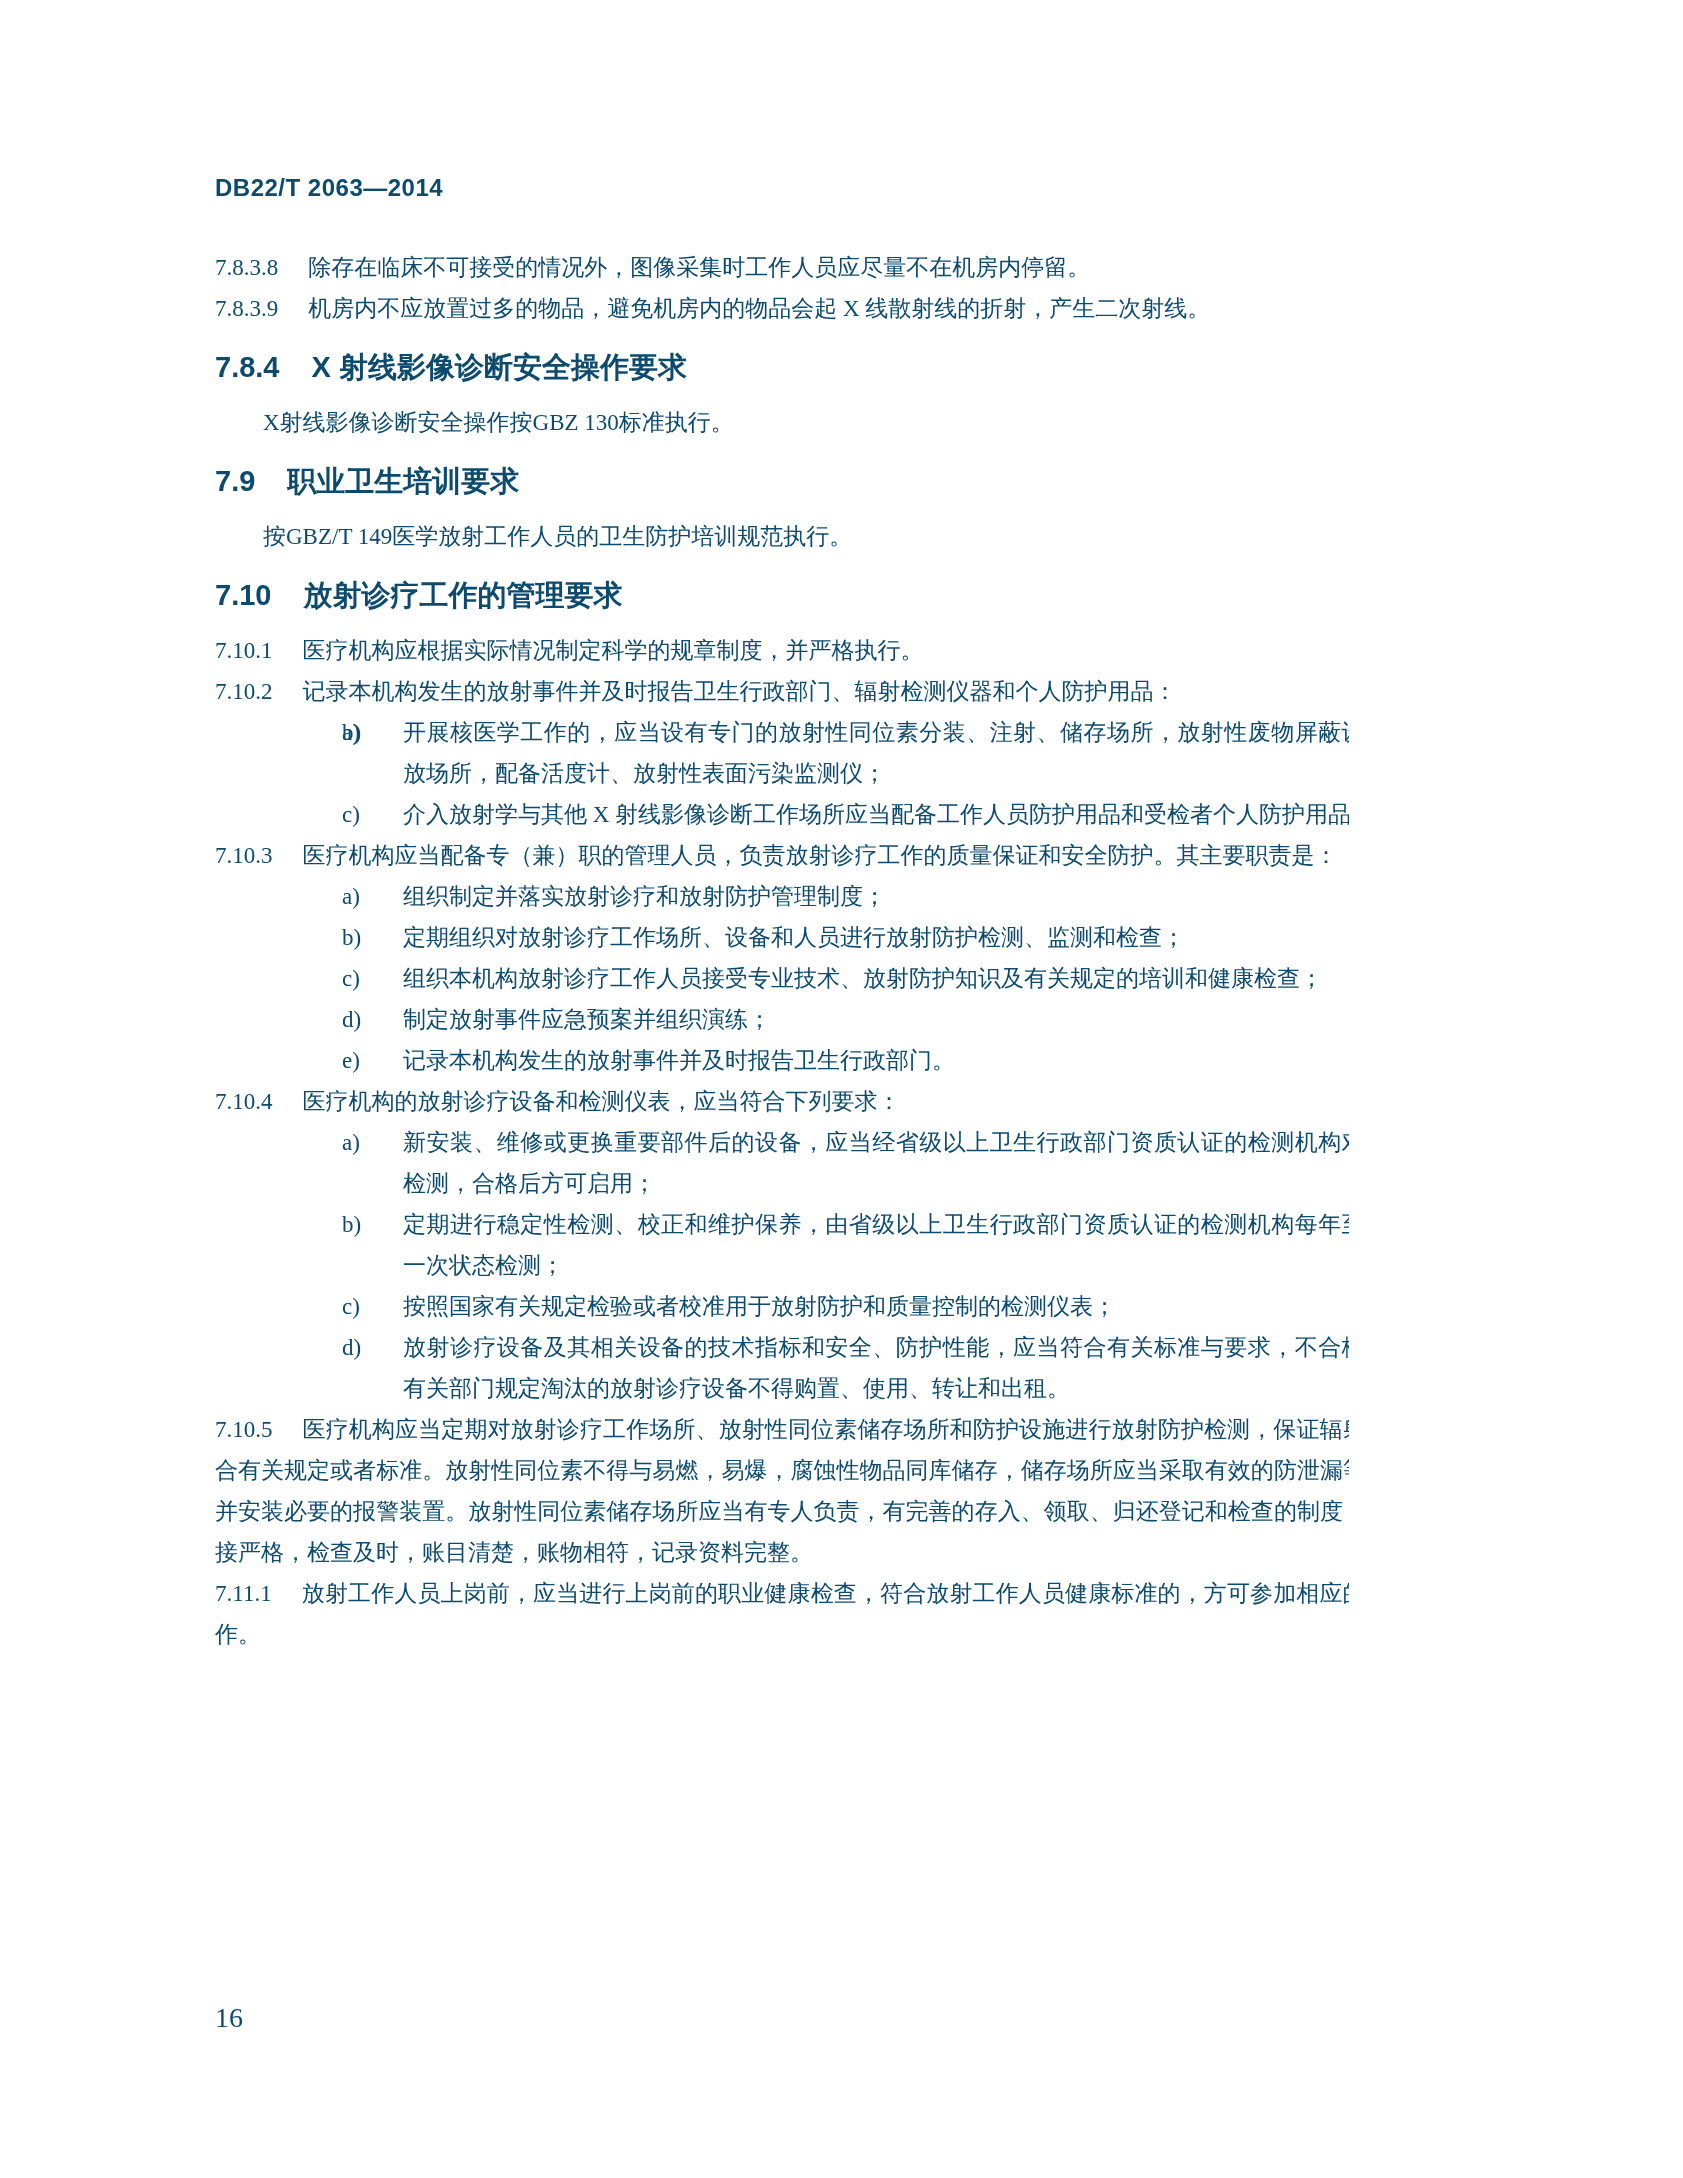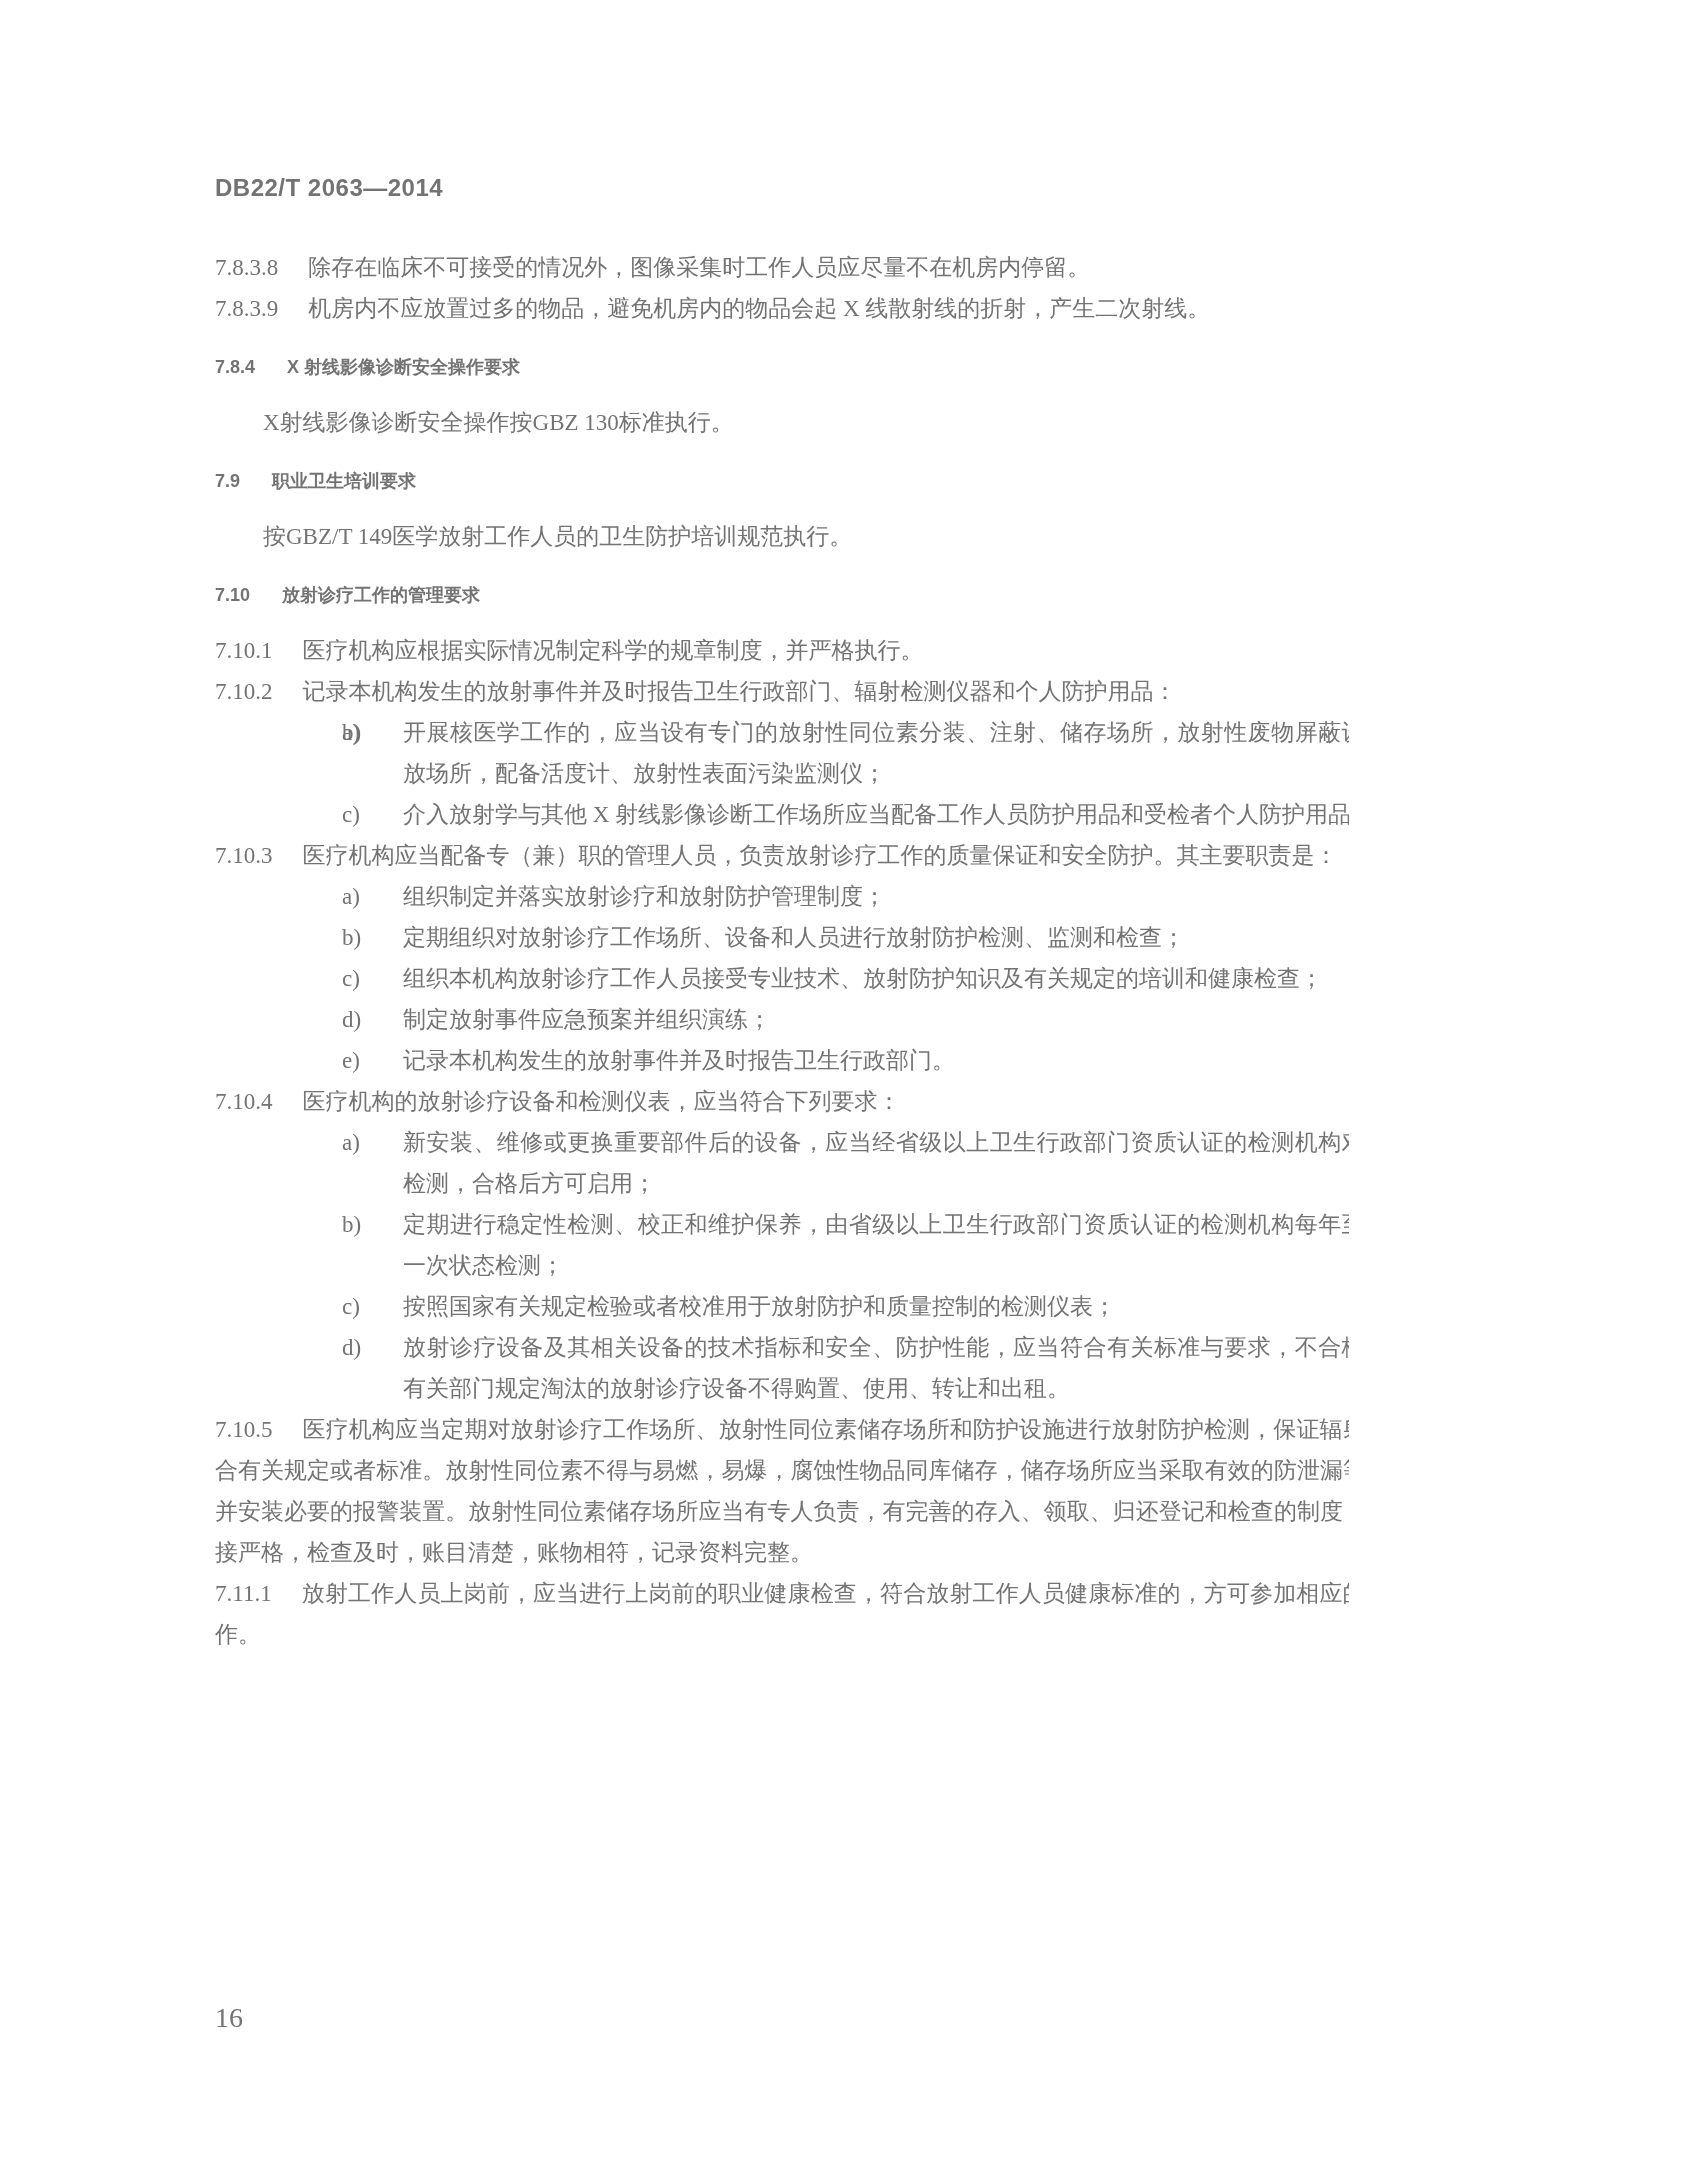--- a/index.html
+++ b/index.html
@@ -2,21 +2,21 @@
 <html><head>
 <meta charset="utf-8">
 <style>
   * { box-sizing: border-box; margin: 0; padding: 0; }
   html, body { background: #ffffff; }
   .page {
     position: relative;
     width: 1349px;
     height: 2178px;
     background: #ffffff;
-    color: #737373;
+    color: #0c4a6e;
     font-family: "Liberation Serif", "DejaVu Serif", serif;
     overflow: hidden;
   }
   .doc-header {
     position: absolute;
     left: 215px;
     top: 174px;
     font-family: "Liberation Sans", "DejaVu Sans", sans-serif;
     font-weight: 700;
     font-size: 24px;
@@ -30,21 +30,21 @@
     width: 1220px;
     font-size: 23px;
     line-height: 41px;
     text-align: justify;
   }
   .content p.numbered .num { margin-right: 30px; white-space: nowrap; }
   .content p.indent { text-indent: 48px; }
   .heading {
     font-family: "Liberation Sans", "DejaVu Sans", sans-serif;
     font-weight: 700;
-    font-size: 18px;
+    font-size: 29px;
     margin: 18px 0 14px 0;
     text-align: left;
   }
   .heading .hnum { margin-right: 32px; white-space: nowrap; }
   .lettered { position: relative; padding-left: 188px; }
   .lettered .letter { position: absolute; left: 127px; top: 0; }
   .doc-footer {
     position: absolute;
     left: 215px;
     top: 2002px;

